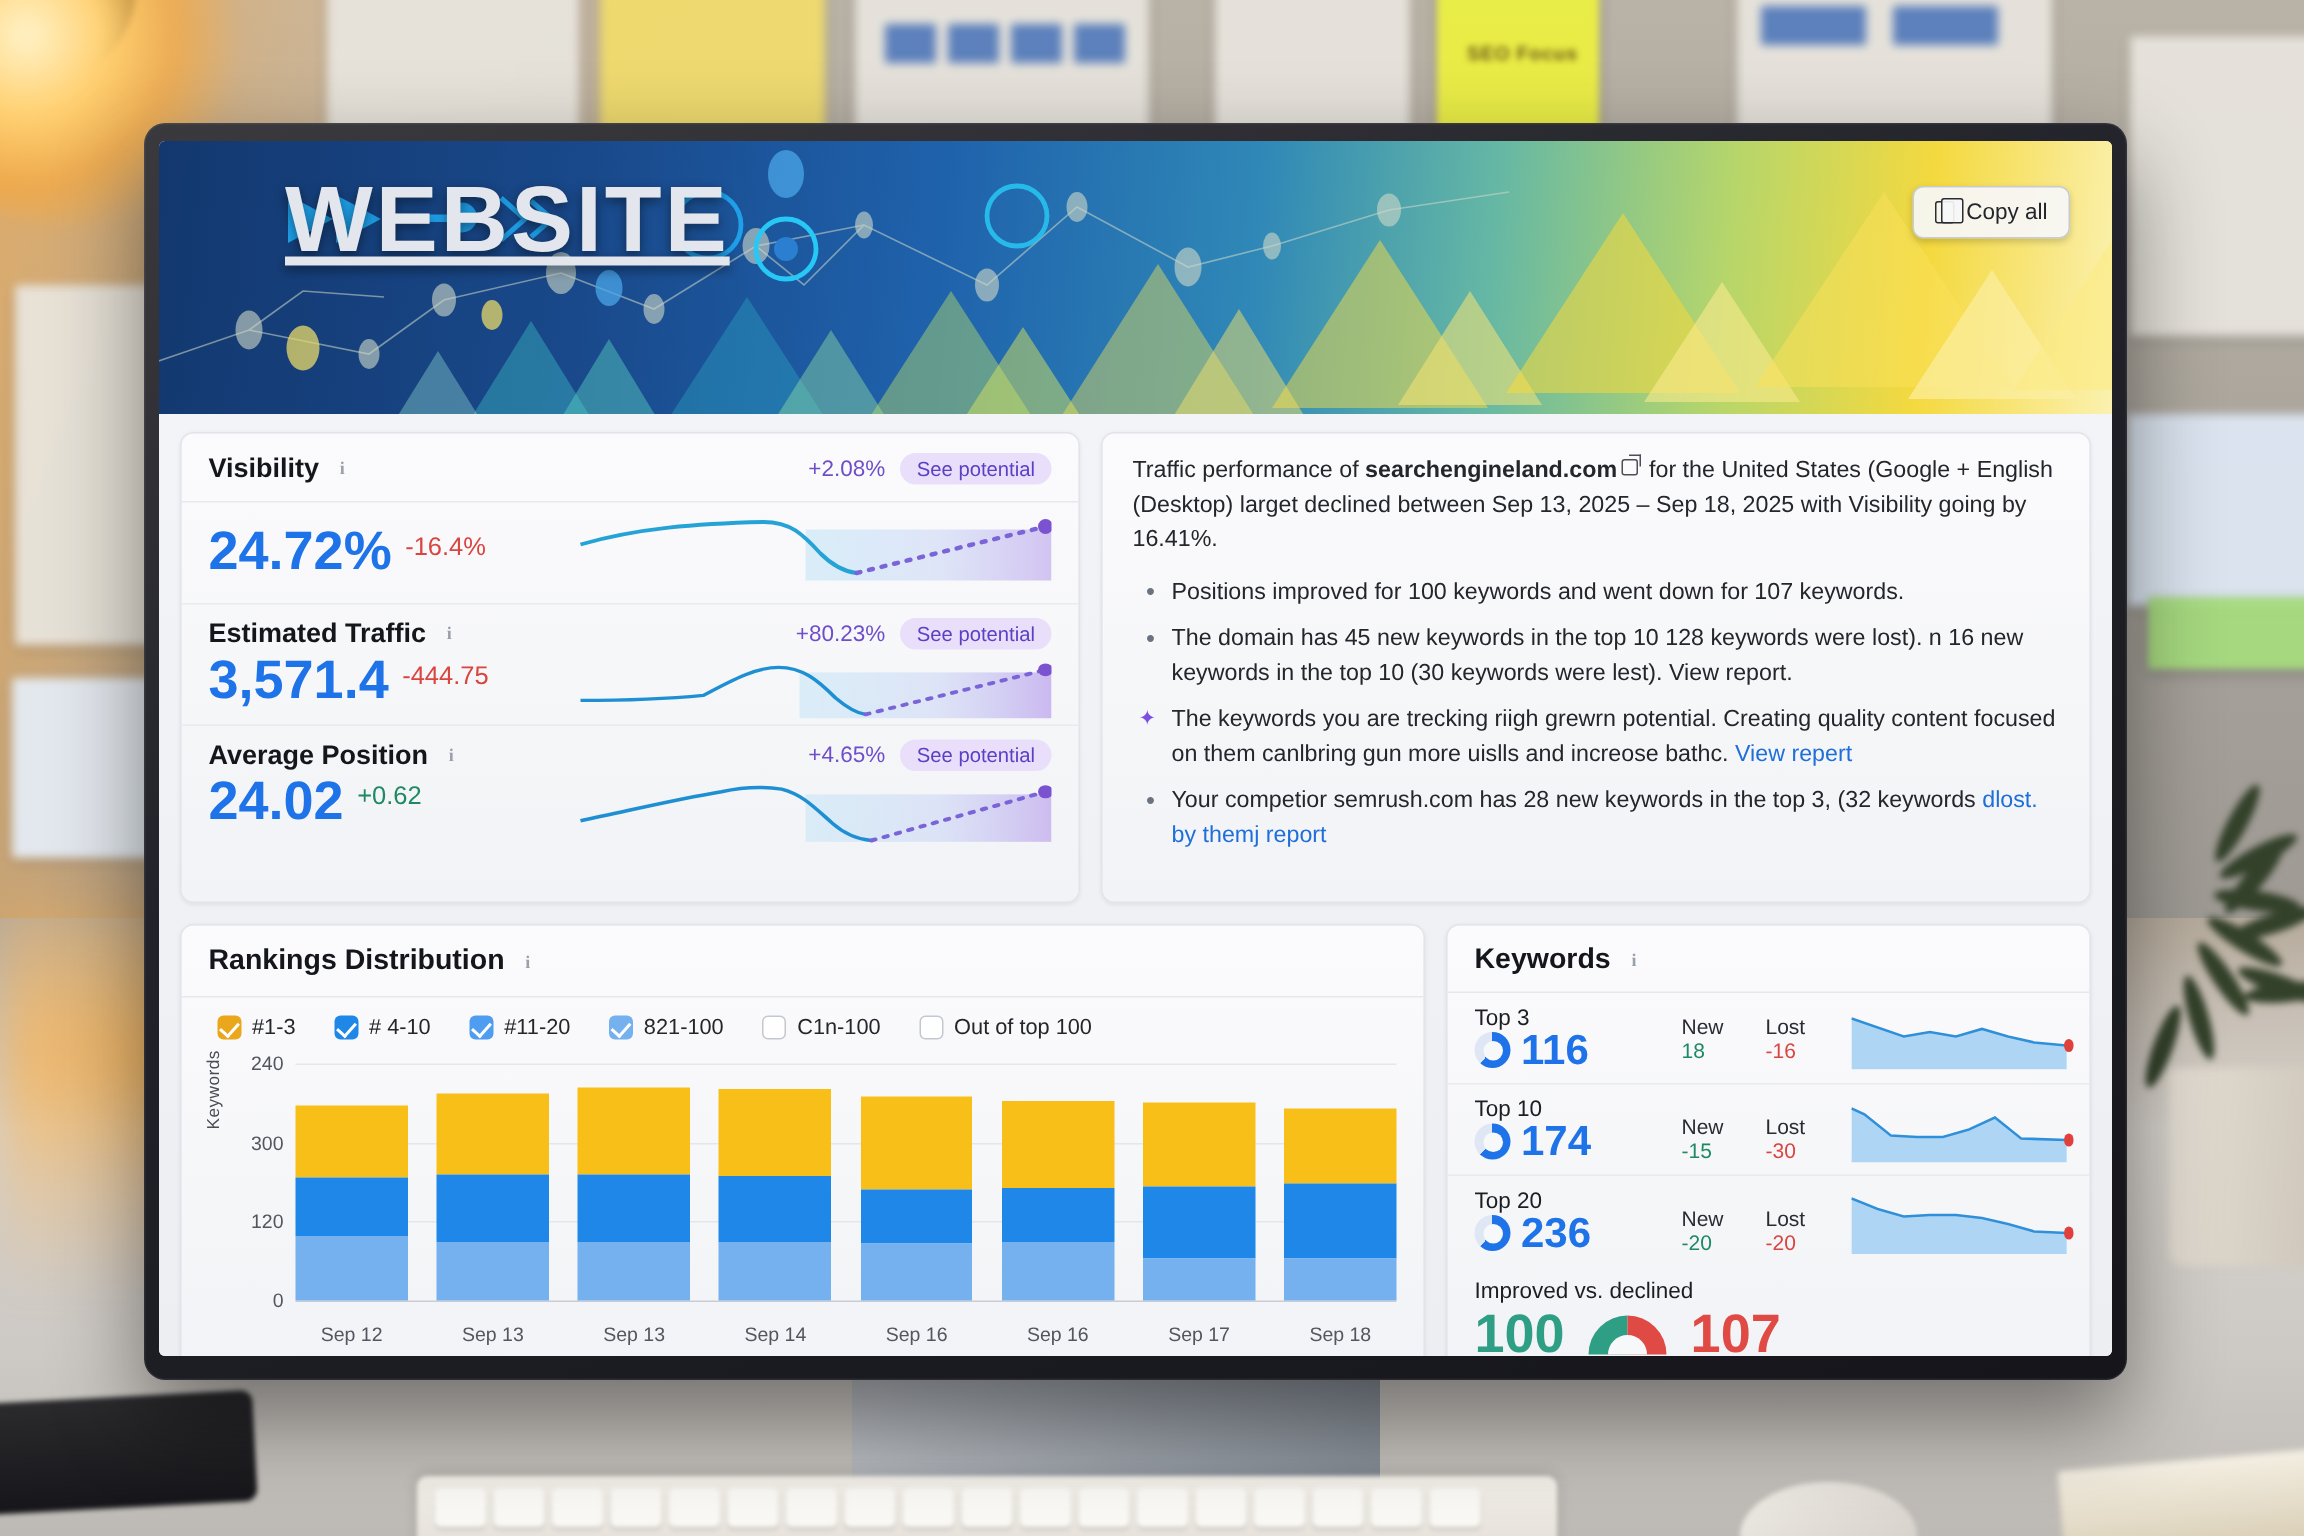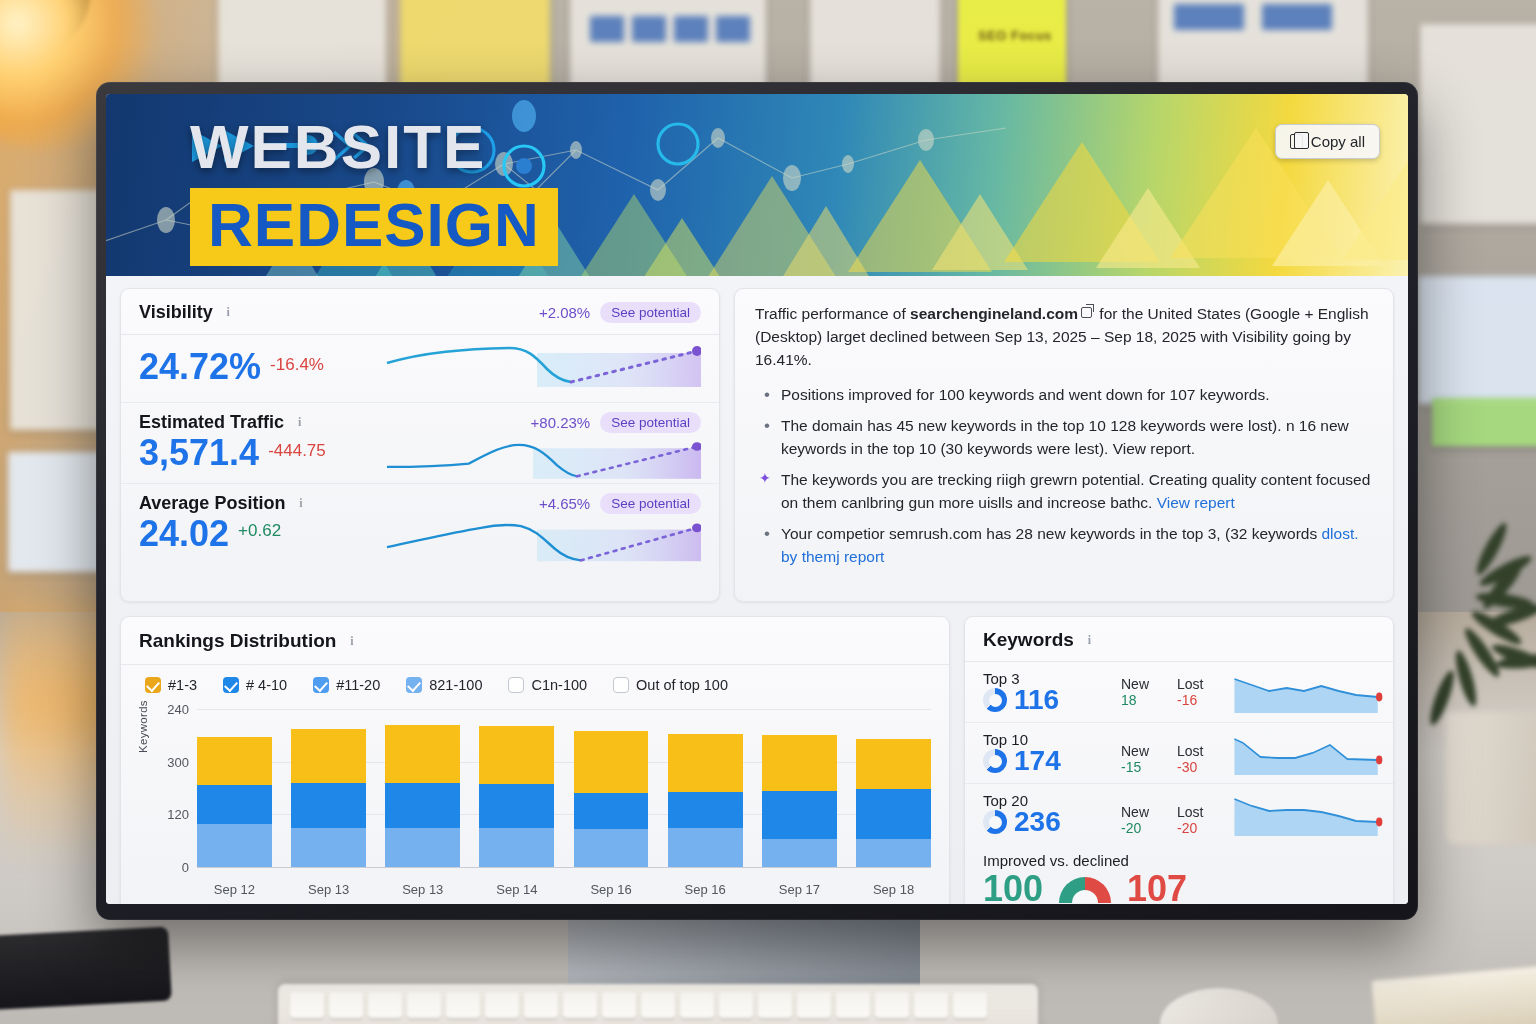--- a/index.html
+++ b/index.html
@@ -122,20 +122,21 @@
     position:absolute; display:block; width:0; height:0;
     border-left:var(--w) solid transparent; border-right:var(--w) solid transparent;
     border-bottom:var(--h) solid var(--c); opacity:var(--o);
   }
   .netline { position:absolute; inset:0; }
   .title-wrap { position:absolute; left:84px; top:22px; }
   .t-web {
     font-size:62px; font-weight:700; letter-spacing:2px; line-height:1;
     color:#e3e6ec; text-shadow:0 3px 8px rgba(0,0,0,.45);
     font-family:"Liberation Sans", sans-serif;
+    text-decoration:underline;
   }
   .t-redesign-bg {
     margin-top:10px; background:#f7c919; display:inline-block;
     padding:6px 18px 10px 18px;
   }
   .t-redesign {
     font-size:62px; font-weight:700; letter-spacing:1px; line-height:1;
     color:#1459c4;
   }
   .copy-all {
@@ -438,23 +439,20 @@
         <path d="M248,40 L262,52 L248,64" fill="none" stroke="#1e9fe8" stroke-width="3.4"></path>
       </g>
       <g fill="#4aa6e8" opacity=".75">
         <ellipse cx="418" cy="22" rx="12" ry="16"></ellipse>
         <ellipse cx="300" cy="98" rx="9" ry="12"></ellipse>
       </g>
     </svg>
 
     <div class="title-wrap">
       <div class="t-web">WEBSITE</div>
-      <div class="t-redesign-bg">
-        <div class="t-redesign">REDESIGN</div>
-      </div>
     </div>
 
     <div class="copy-all">
       <span class="ic-copy"></span>
       <span>Copy all</span>
     </div>
   </div>
 
   <div class="body-area">
 

